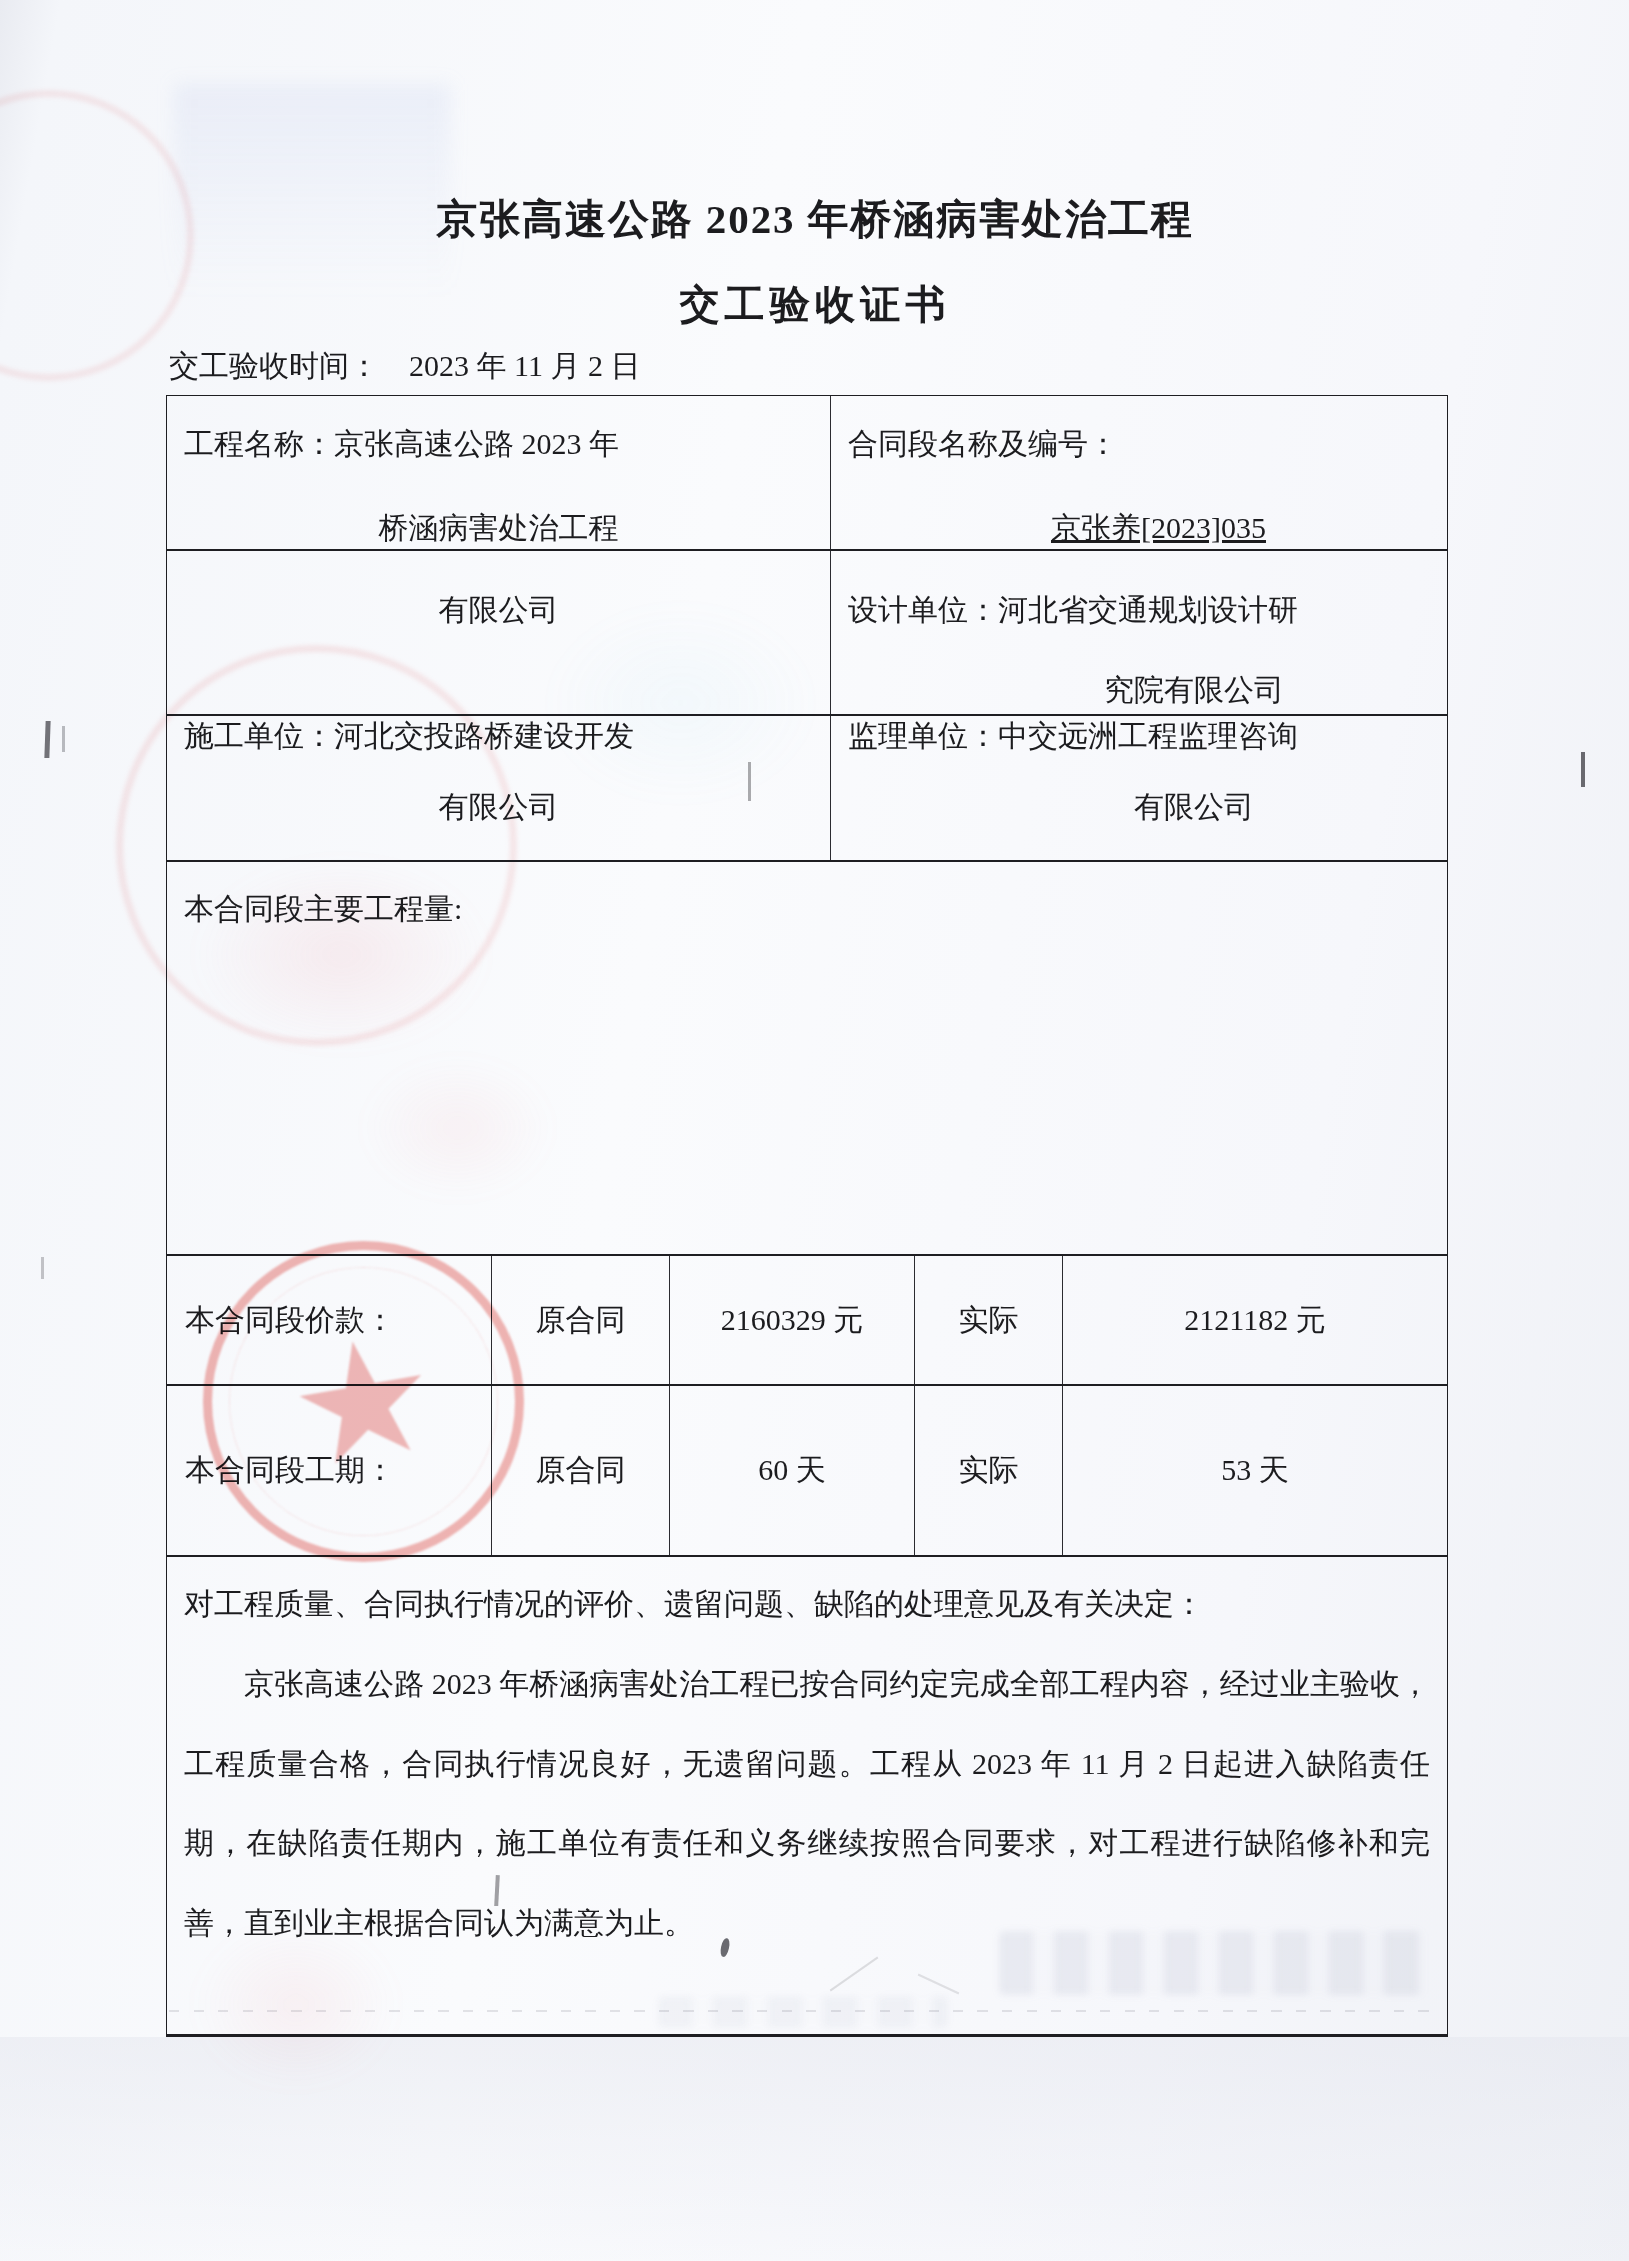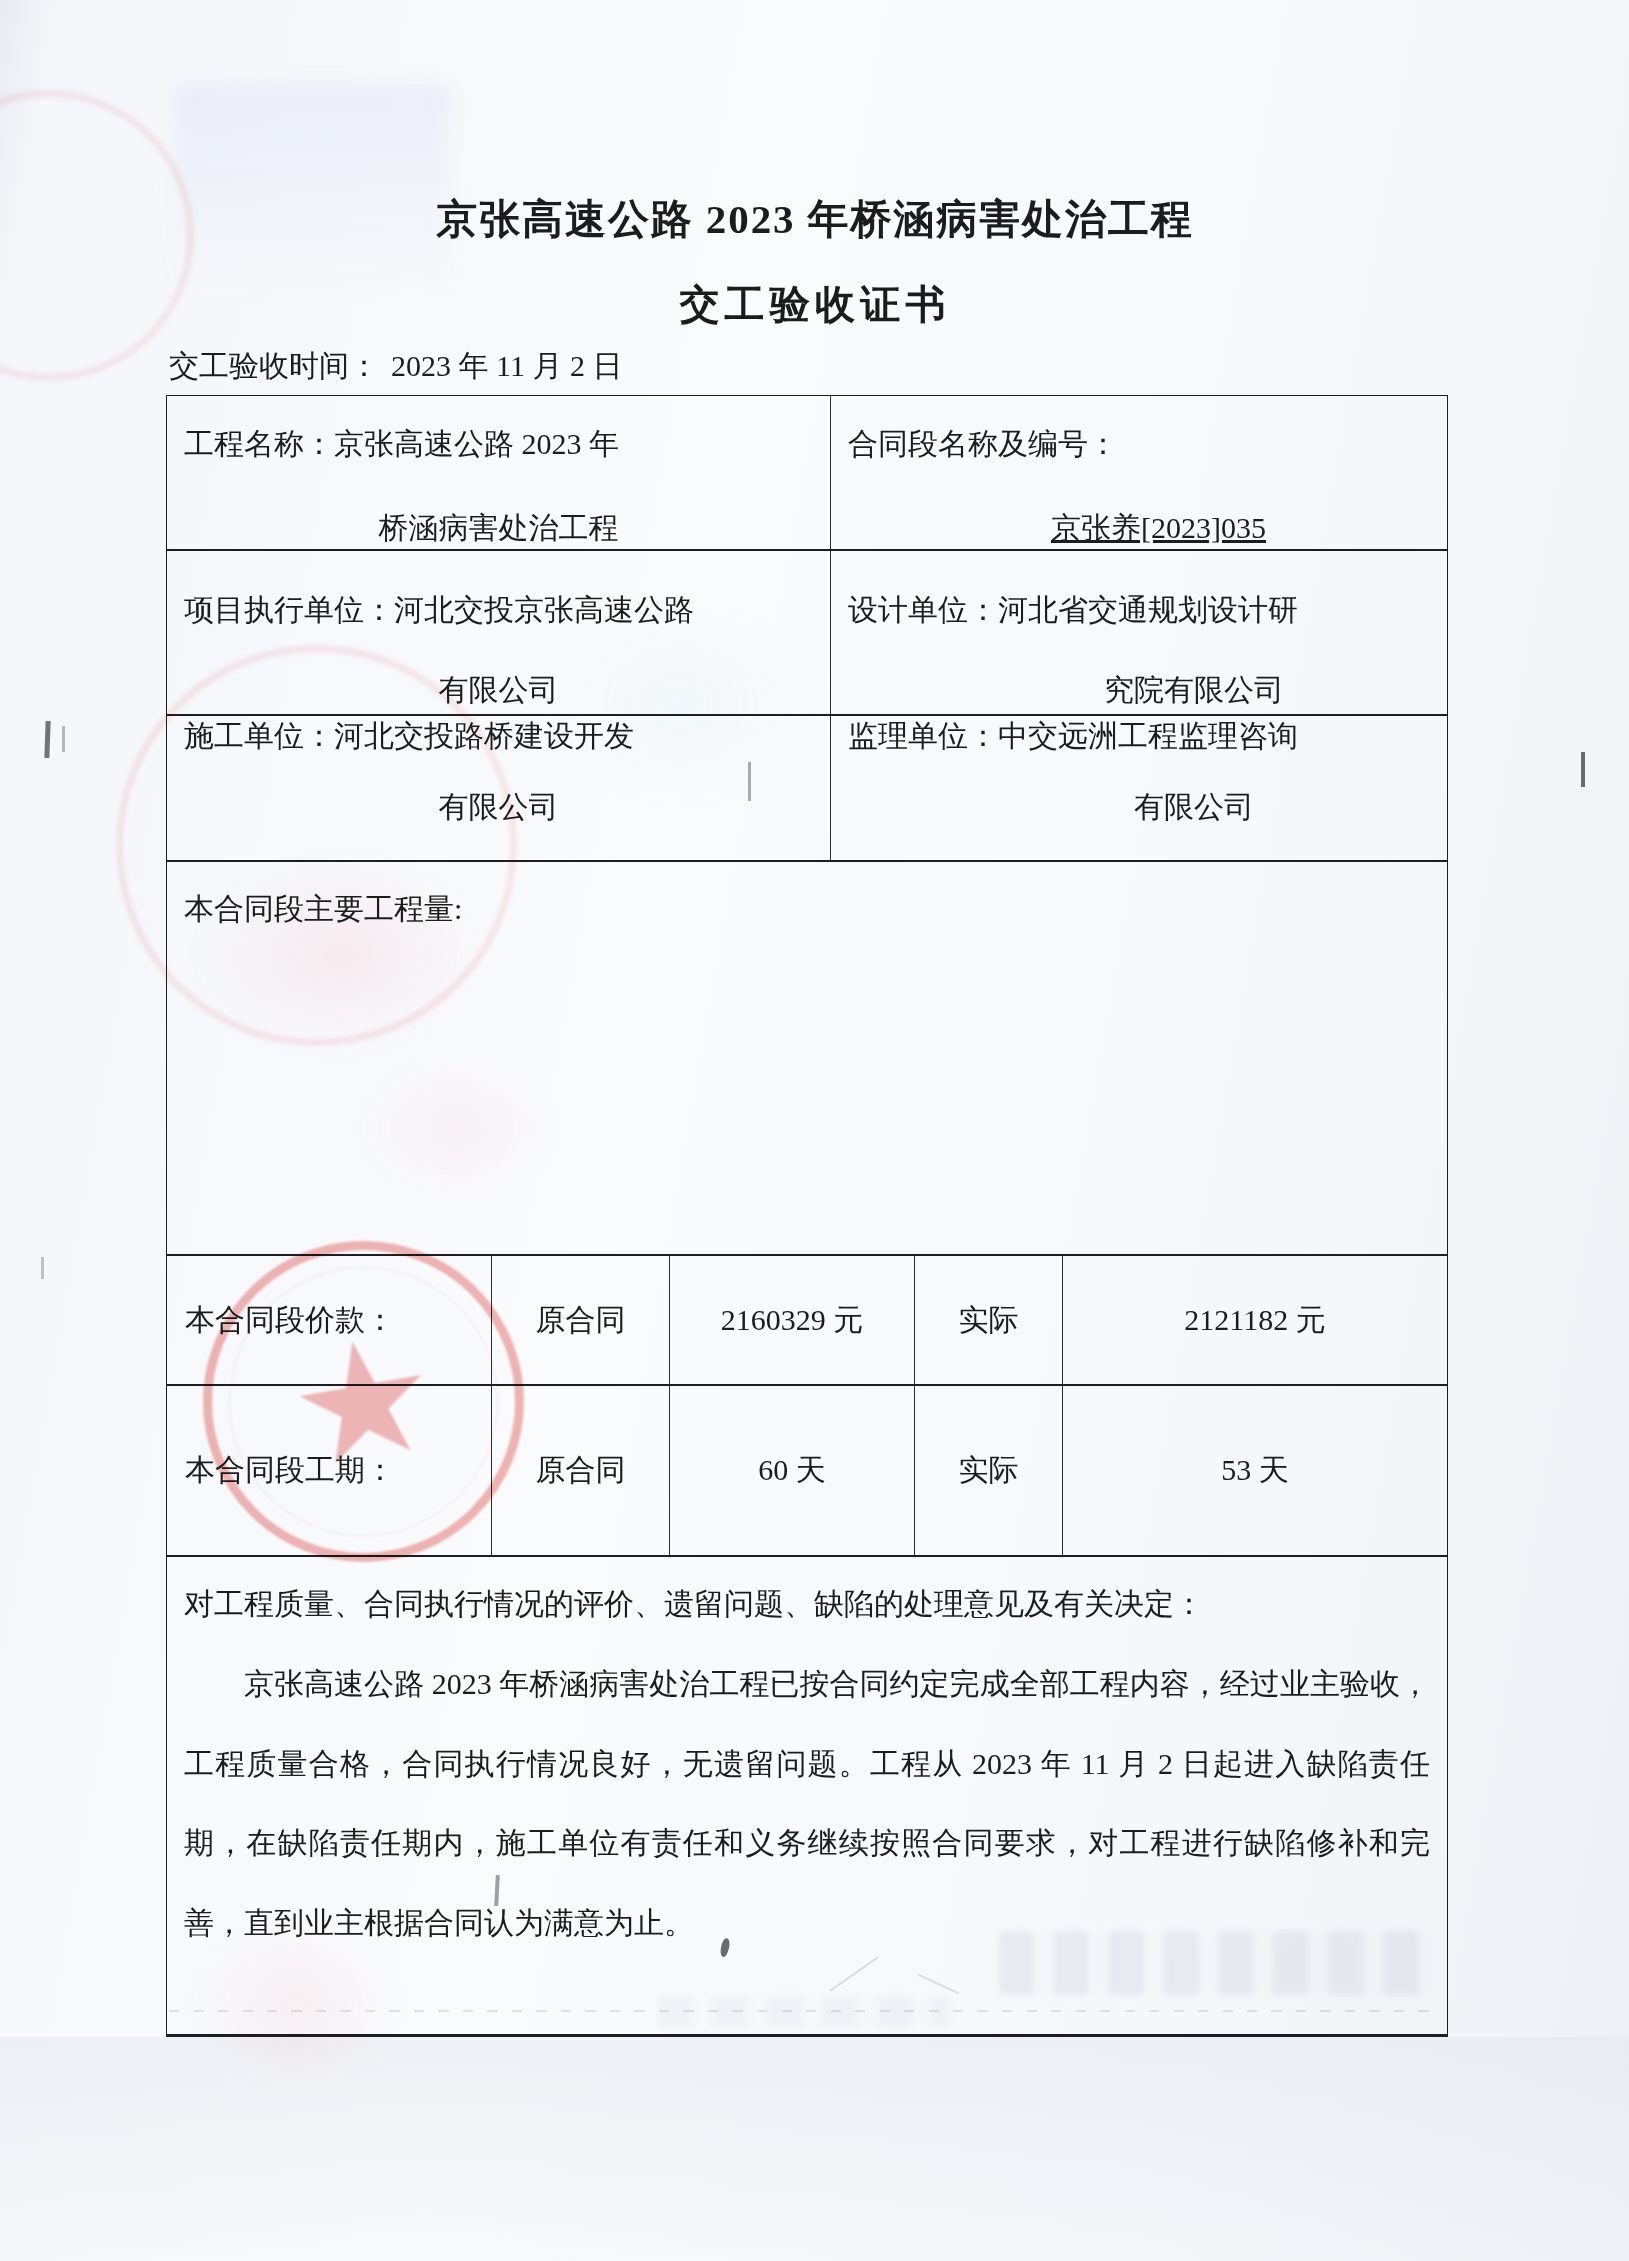--- a/index.html
+++ b/index.html
@@ -50,21 +50,21 @@
   .dashline{position:absolute;left:169px;top:2010px;width:1273px;height:1.9px;opacity:.45;
     background:repeating-linear-gradient(90deg, rgba(90,90,105,0.35) 0 10.3px, transparent 10.3px 24.5px);
     pointer-events:none;}
 
   
   .title{position:absolute;width:100%;text-align:center;font-weight:bold;letter-spacing:1.9px;}
   .title.l1{top:192px;font-size:41px;}
   .title.l2{top:277px;font-size:40px;letter-spacing:5.2px;}
 
   .timeline{position:absolute;left:169px;top:346px;font-size:30px;display:flex;}
-  .timeline .val{margin-left:12px;}
+  .timeline .val{margin-left:30px;}
 
   .doc-table{position:absolute;left:166px;top:395px;width:1280px;
     border:1.9px solid #1e1e22;border-bottom-width:3.2px;background:transparent;box-sizing:content-box;}
   .tr{display:grid;border-bottom:2.6px solid #1e1e22;}
   .tr:last-child{border-bottom:none;}
   .tr.two{grid-template-columns:663px 1fr;}
   .tr.five{grid-template-columns:324px 178px 245px 148px 1fr;}
   .tr.one{grid-template-columns:1fr;}
   .td{border-left:1.3px solid #2b2b30;box-sizing:border-box;font-size:30px;}
   .td:first-child{border-left:none;}
@@ -132,21 +132,20 @@
         <span class="ln2-center">桥涵病害处治工程</span>
       </div>
       <div class="td twocell">
         <span>合同段名称及编号：</span>
         <span class="ln2-center ln2-center-sr">京张养[2023]035</span>
       </div>
     </div>
 
     <div class="tr two r2">
       <div class="td twocell">
-        <span>项目执行单位：河北交投京张高速公路</span>
         <span class="ln2-center">有限公司</span>
       </div>
       <div class="td twocell">
         <span>设计单位：河北省交通规划设计研</span>
         <span class="ln2-center-r">究院有限公司</span>
       </div>
     </div>
 
     <div class="tr two r3">
       <div class="td twocell">

